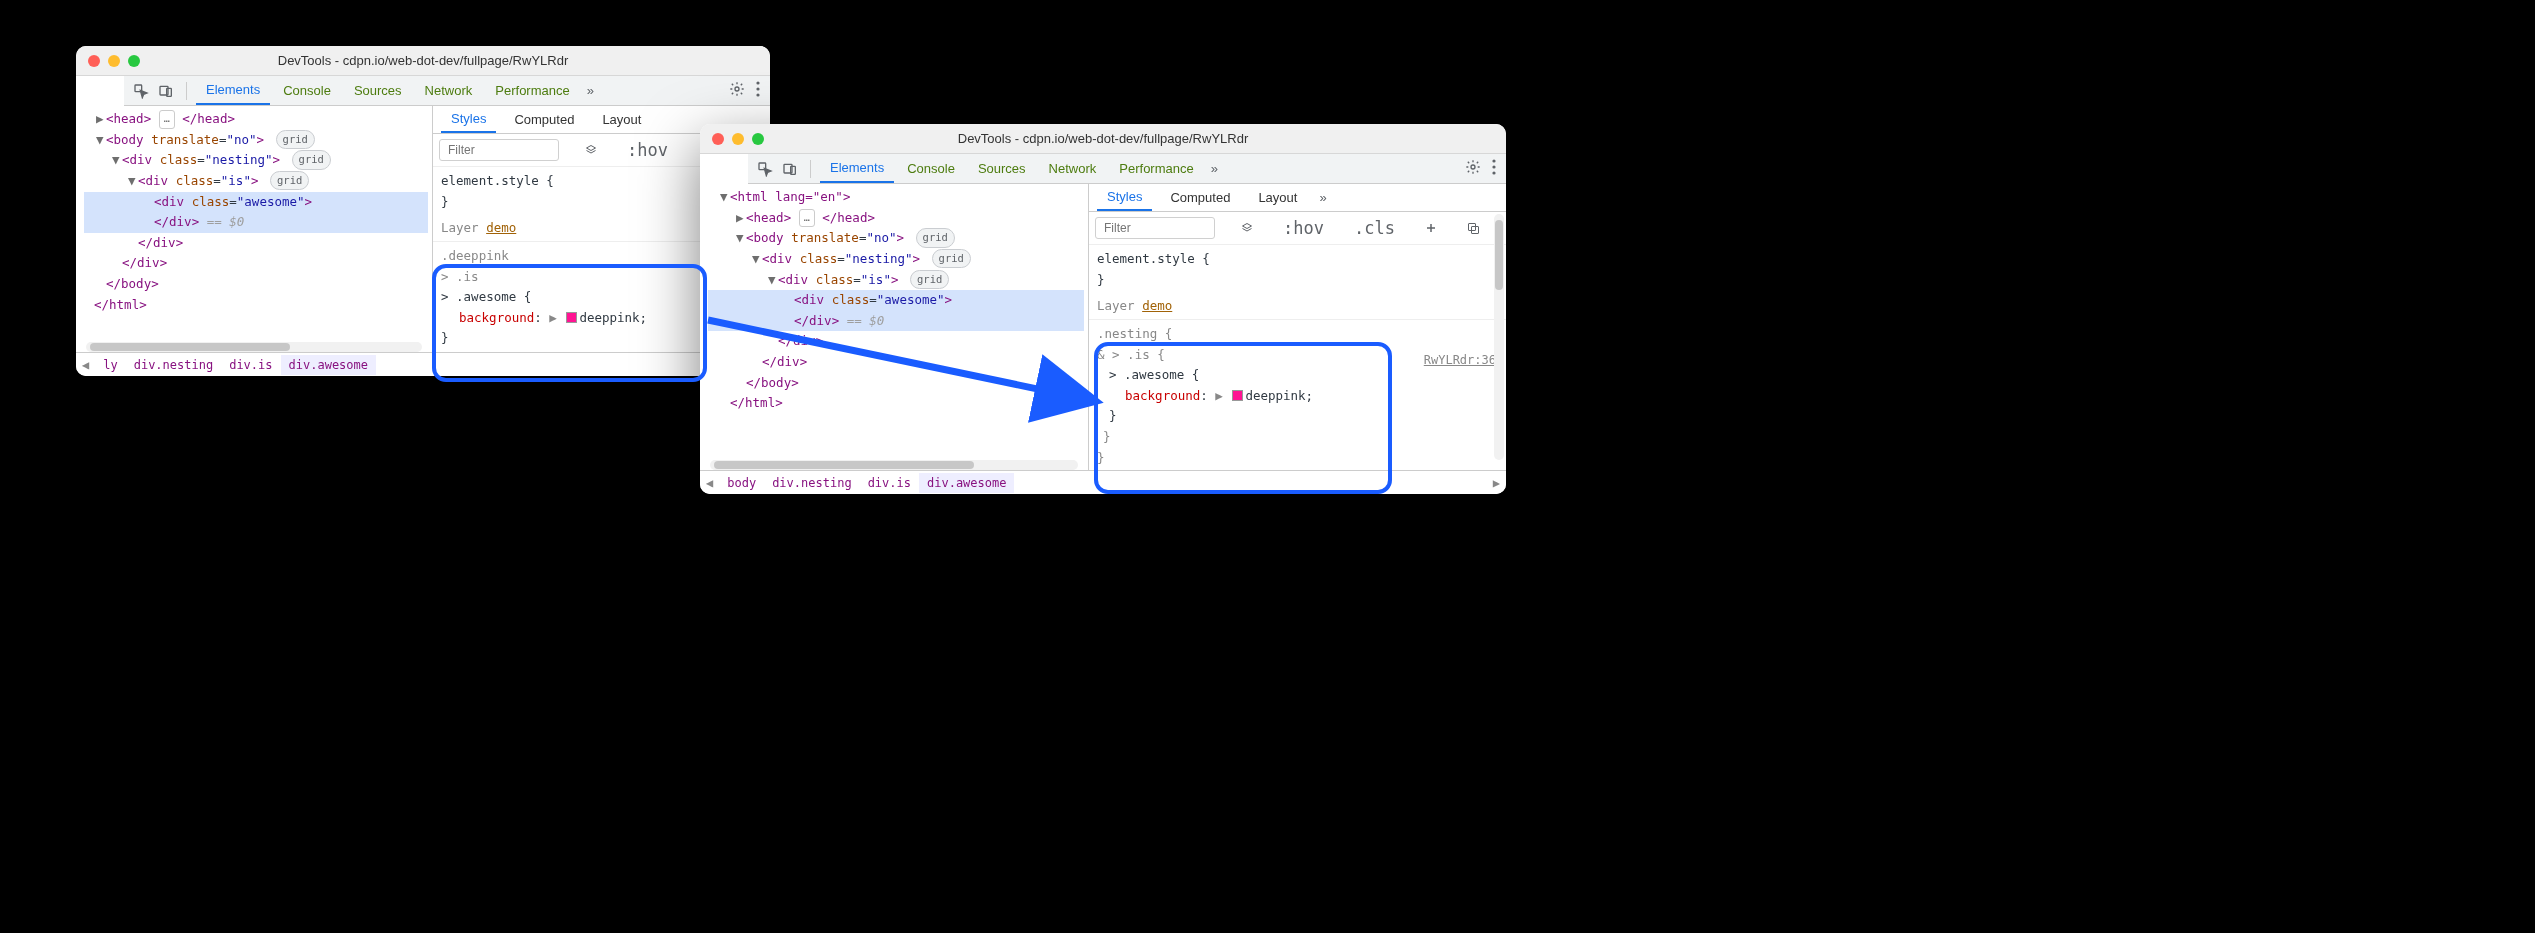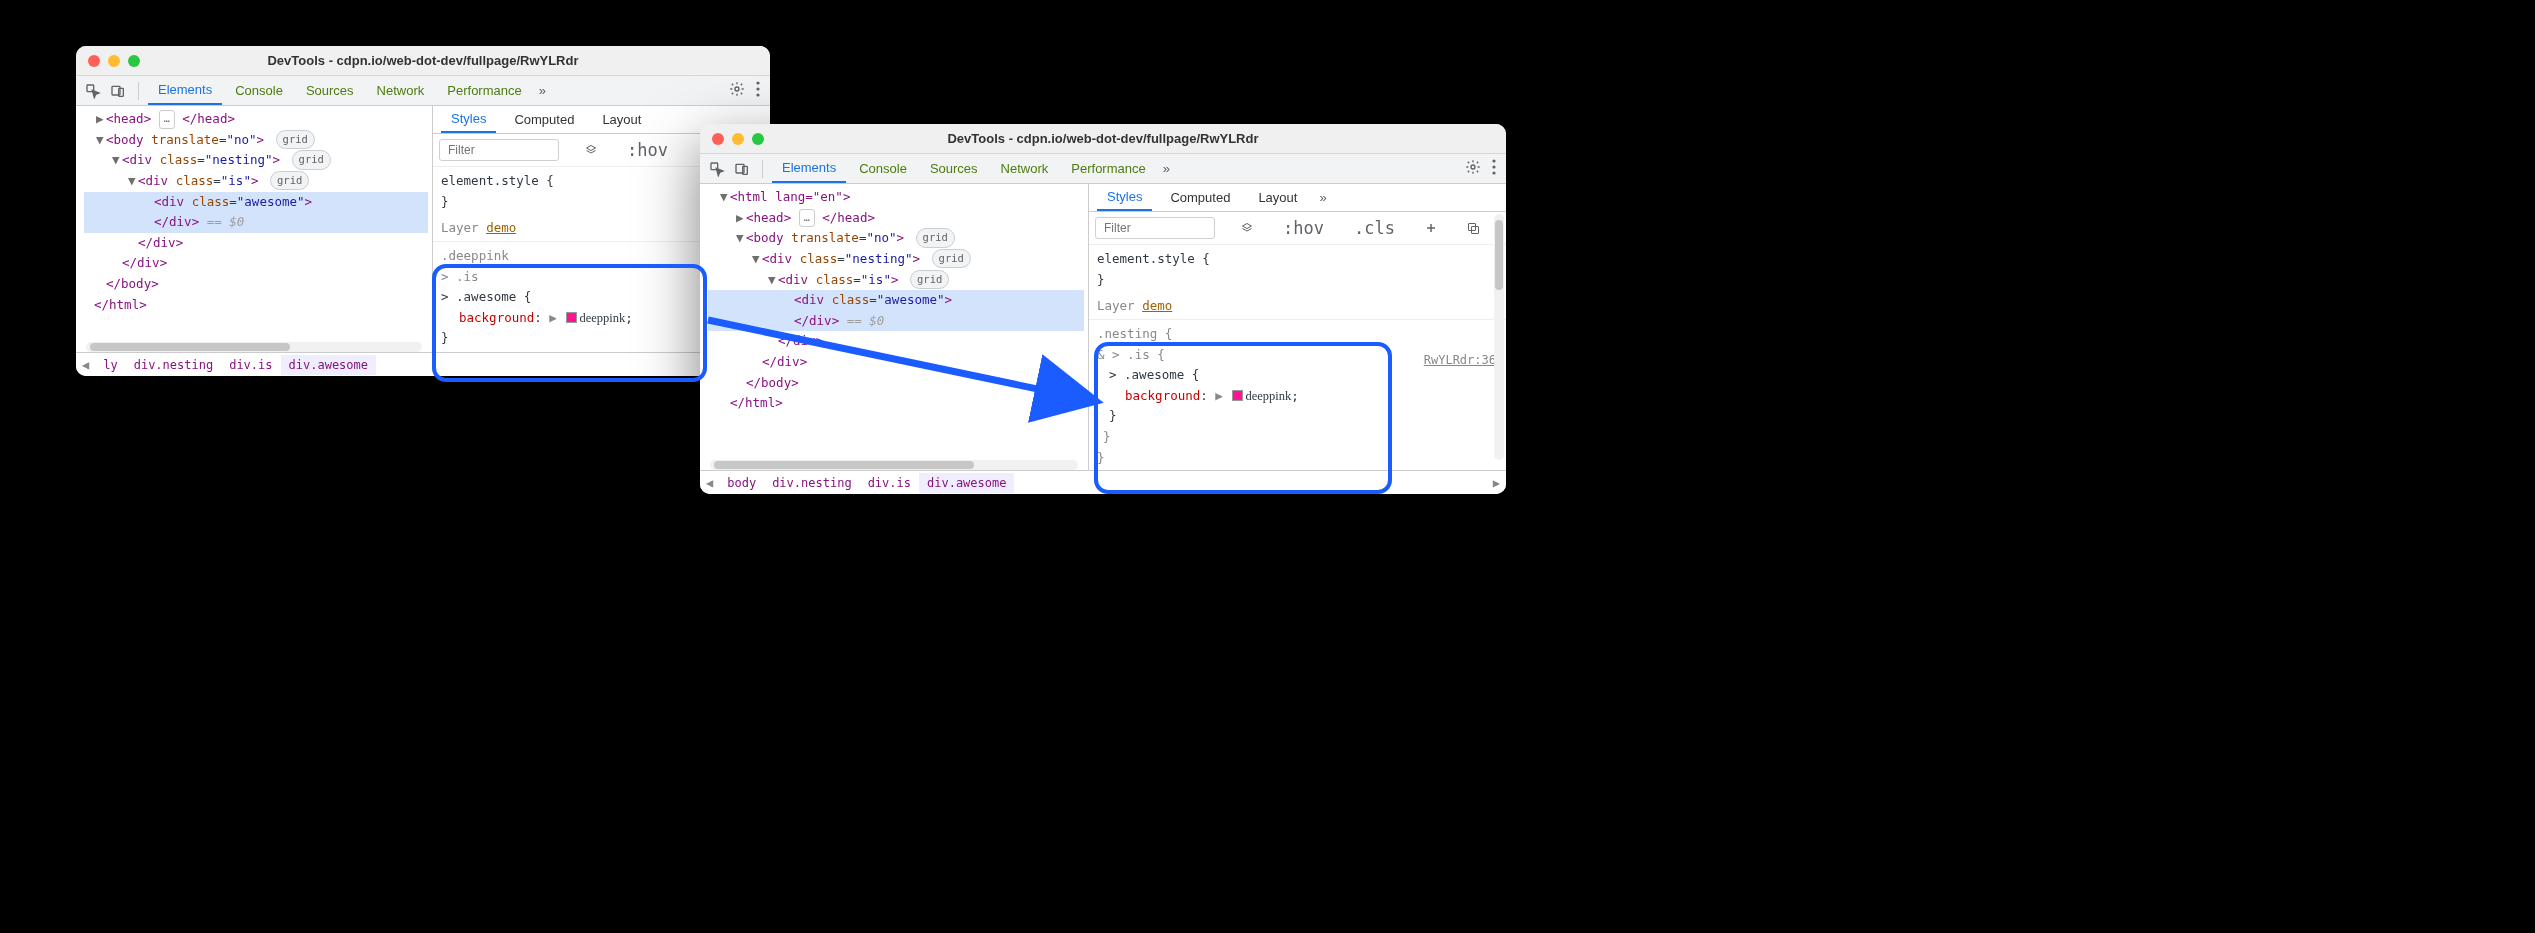--- a/index.html
+++ b/index.html
@@ -27,29 +27,30 @@
     display: flex;
     align-items: center;
     border-bottom: 1px solid #d7d7d7;
     position: relative;
   }
   .traffic { display: flex; gap: 8px; padding-left: 12px; }
   .dot { width: 12px; height: 12px; border-radius: 50%; }
   .dot.red { background: #ff5f57; }
   .dot.yel { background: #febc2e; }
   .dot.grn { background: #28c840; }
-  .wtitle { position: absolute; left:0; right:0; text-align:center; font-size:13px; color:#333; font-weight:700; }
+  .wtitle { position: absolute; left:0; right:0; text-align:center; font-size:13px; color:#333; font-weight:400; }
   .toolbar {
     height: 30px;
     background: #f1f3f4;
     border-bottom: 1px solid #ccc;
     display: flex;
     align-items: center;
     padding: 0 6px;
     gap: 3px;
+    margin-left: 48px;
   }
   .tool-icon { width:22px; height:22px; display:flex; align-items:center; justify-content:center; color:#5f6368; cursor:pointer; }
   .tool-sep { width:1px; height:18px; background:#ccc; margin:0 6px; }
   .tab-btn { padding: 6px 10px; color:#4d7c0f; cursor:pointer; font-size:13px; }
   .tab-btn.active { color:#1a73e8; border-bottom:2px solid #1a73e8; }
   .chev { color:#5f6368; padding:0 4px; cursor:pointer; }
   .gear, .kebab { color:#5f6368; cursor:pointer; padding:0 4px; }
   .spacer { flex:1; }
   .split { display:flex; height: calc(100% - 60px - 24px); } 
   .panel-left { flex: 0 0 auto; overflow:hidden; position:relative; }
@@ -104,21 +105,21 @@
   }
   .st-btn { color:#5f6368; font-size:17px; cursor:pointer; font-family:Menlo,Consolas,monospace; padding:2px 4px; border-radius:3px;}
   .st-btn.icon { width:20px; height:20px; display:flex;align-items:center;justify-content:center;}
   .styles-body {
     font-family: Menlo, Consolas, monospace; font-size:12.5px; line-height:1.65;
     padding:4px 8px;
   }
   .layer-sep { color:#888; border-bottom:1px solid #eee; margin:4px -8px; padding:2px 8px; font-style:normal; }
   .layer-sep a { color:#a16207; text-decoration:underline; cursor:pointer; }
   .prop-name { color:#c80000; }
-  .prop-val { color:#303942;font-family:Liberation Serif, serif; }
+  .prop-val { color:#303942; }
   .swatch { display:inline-block; width:11px; height:11px; background:deeppink; border:1px solid #999; vertical-align:-1px; margin:0 2px;}
   .src-link { color:#888; text-decoration:underline; font-size:12px; position:absolute; right:10px;padding-left:43px; }
   .highlight-box { position:absolute; border:4px solid #1a5cff; border-radius:14px; pointer-events:none; }
   .arrow-svg { position:absolute; pointer-events:none; }
   .grey { color:#888; }
   .vscrollbar { position:absolute; right:2px; top:30px; bottom:10px; width:10px; background:#f1f1f1; border-radius:5px; }
   .vscrollbar .vthumb { position:absolute; left:1px; width:8px; border-radius:4px; background:#c7c7c7; }
 </style>
 </head>
 <body>

